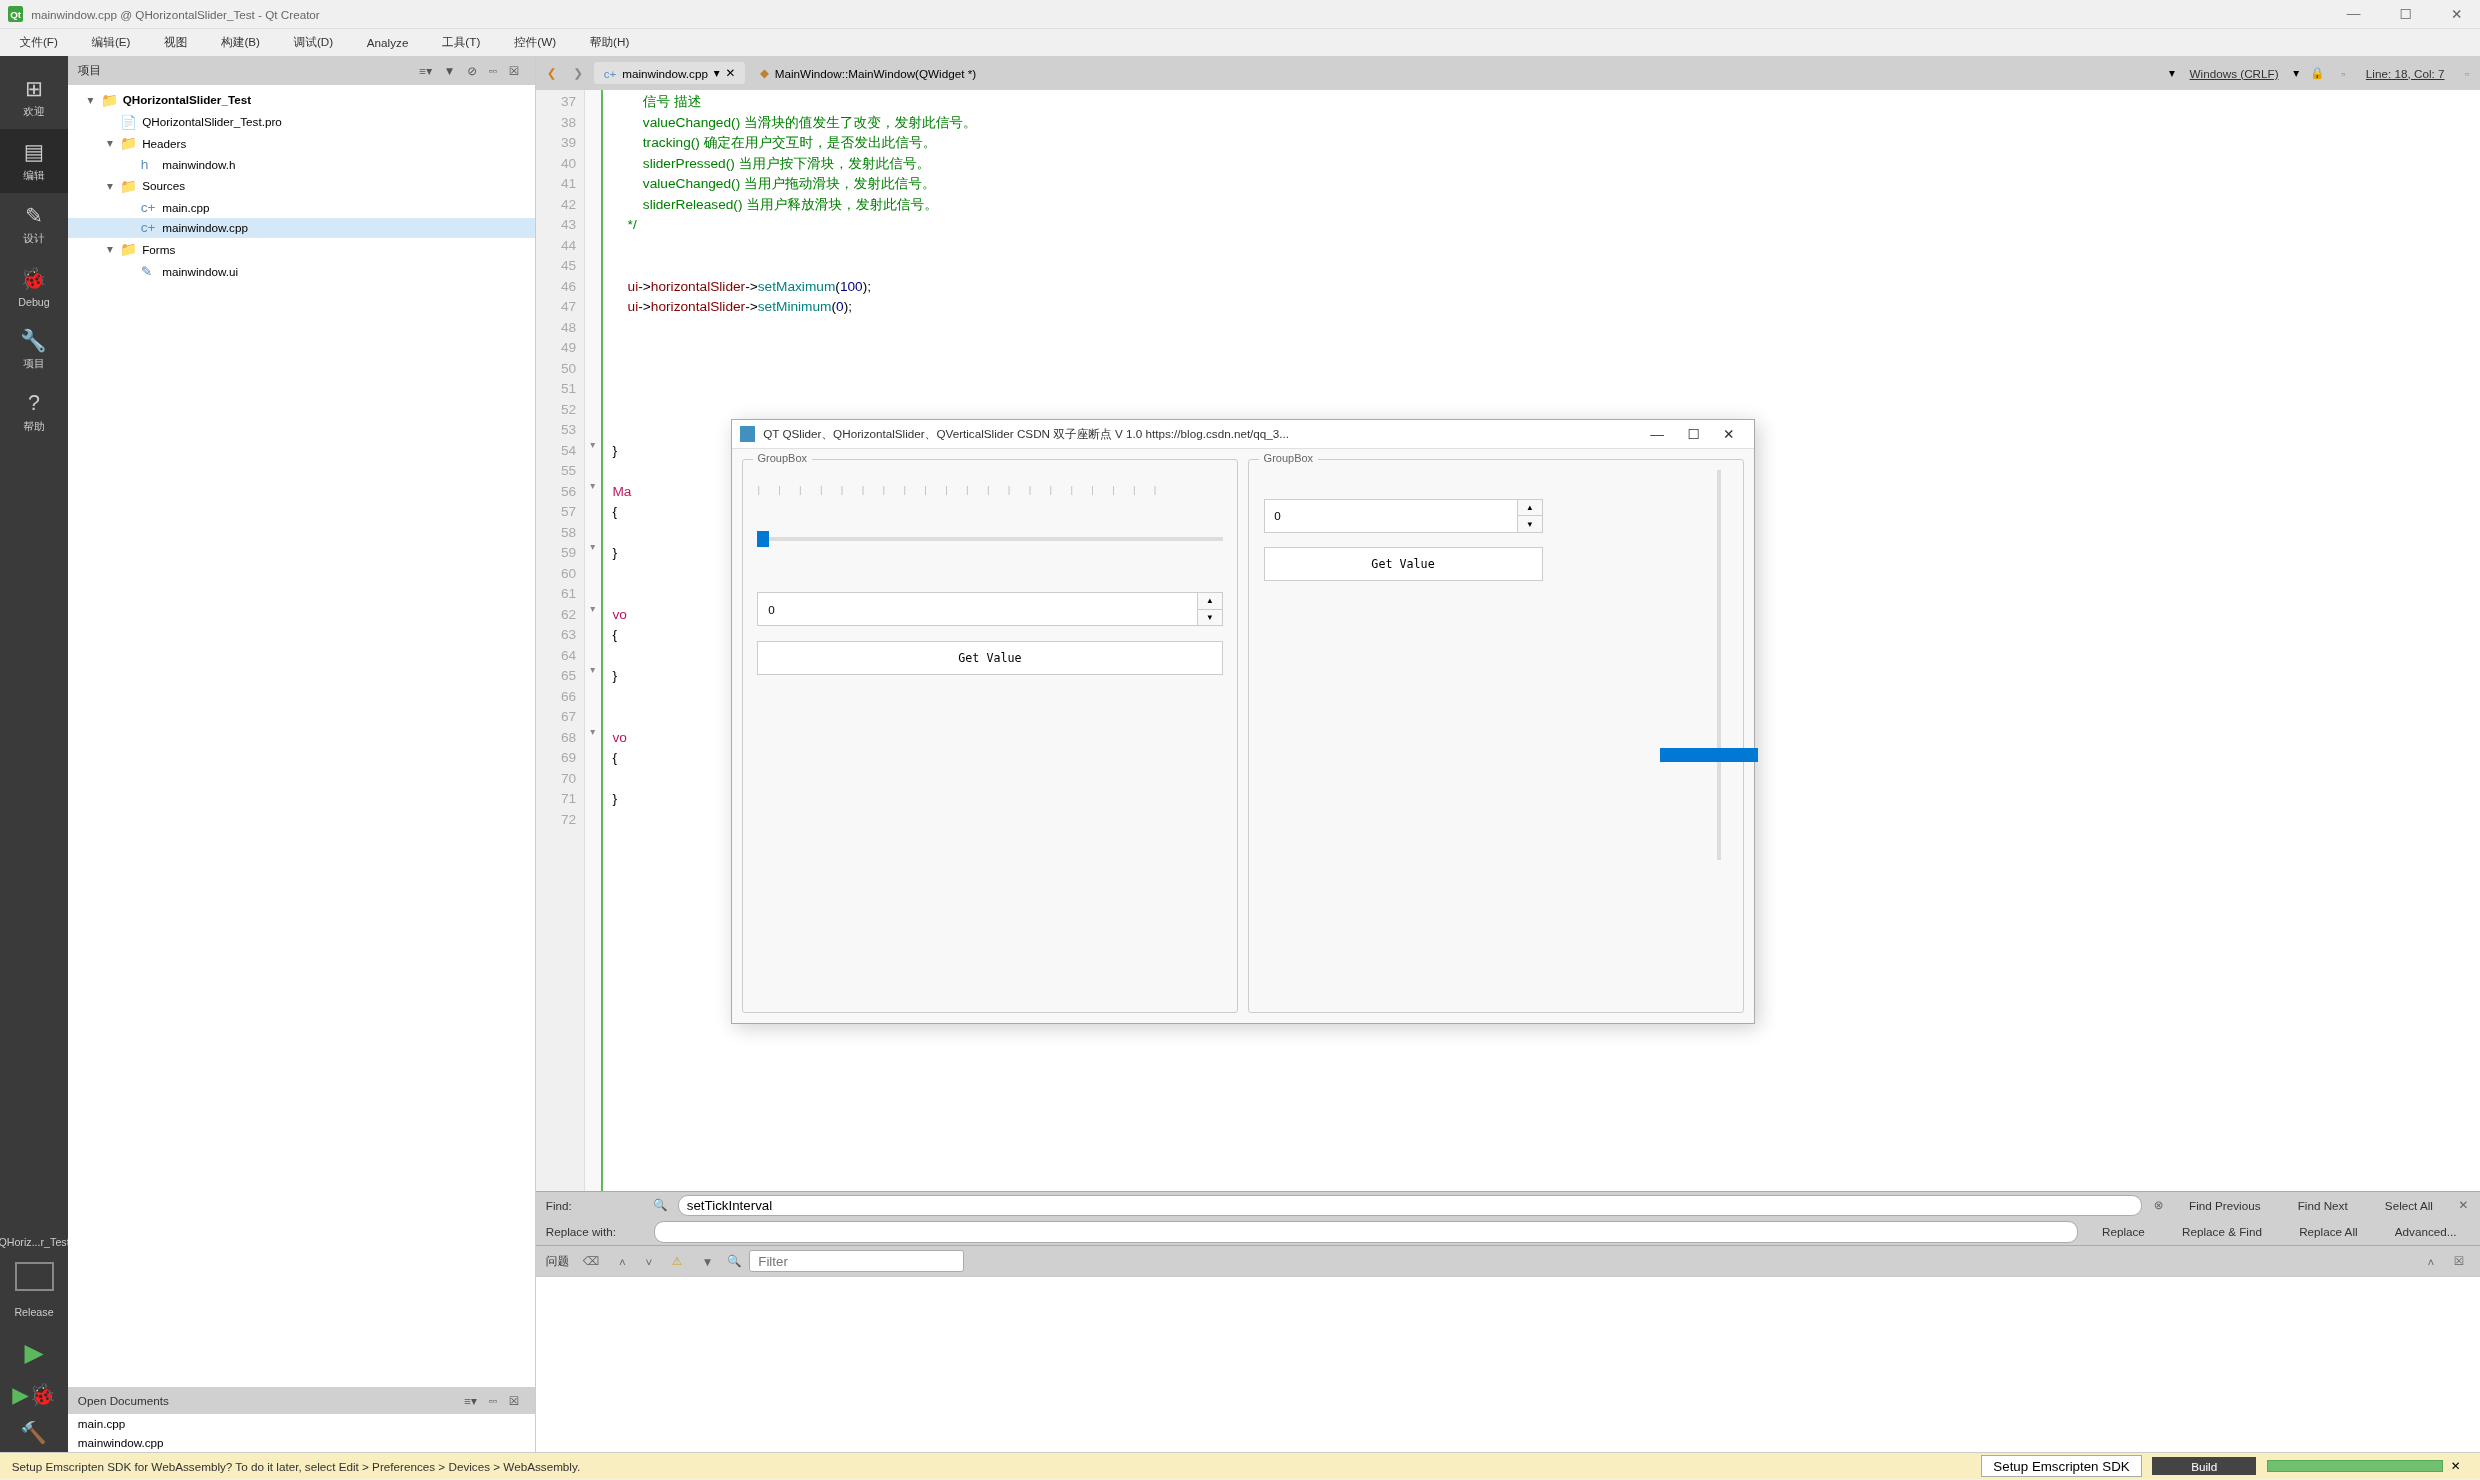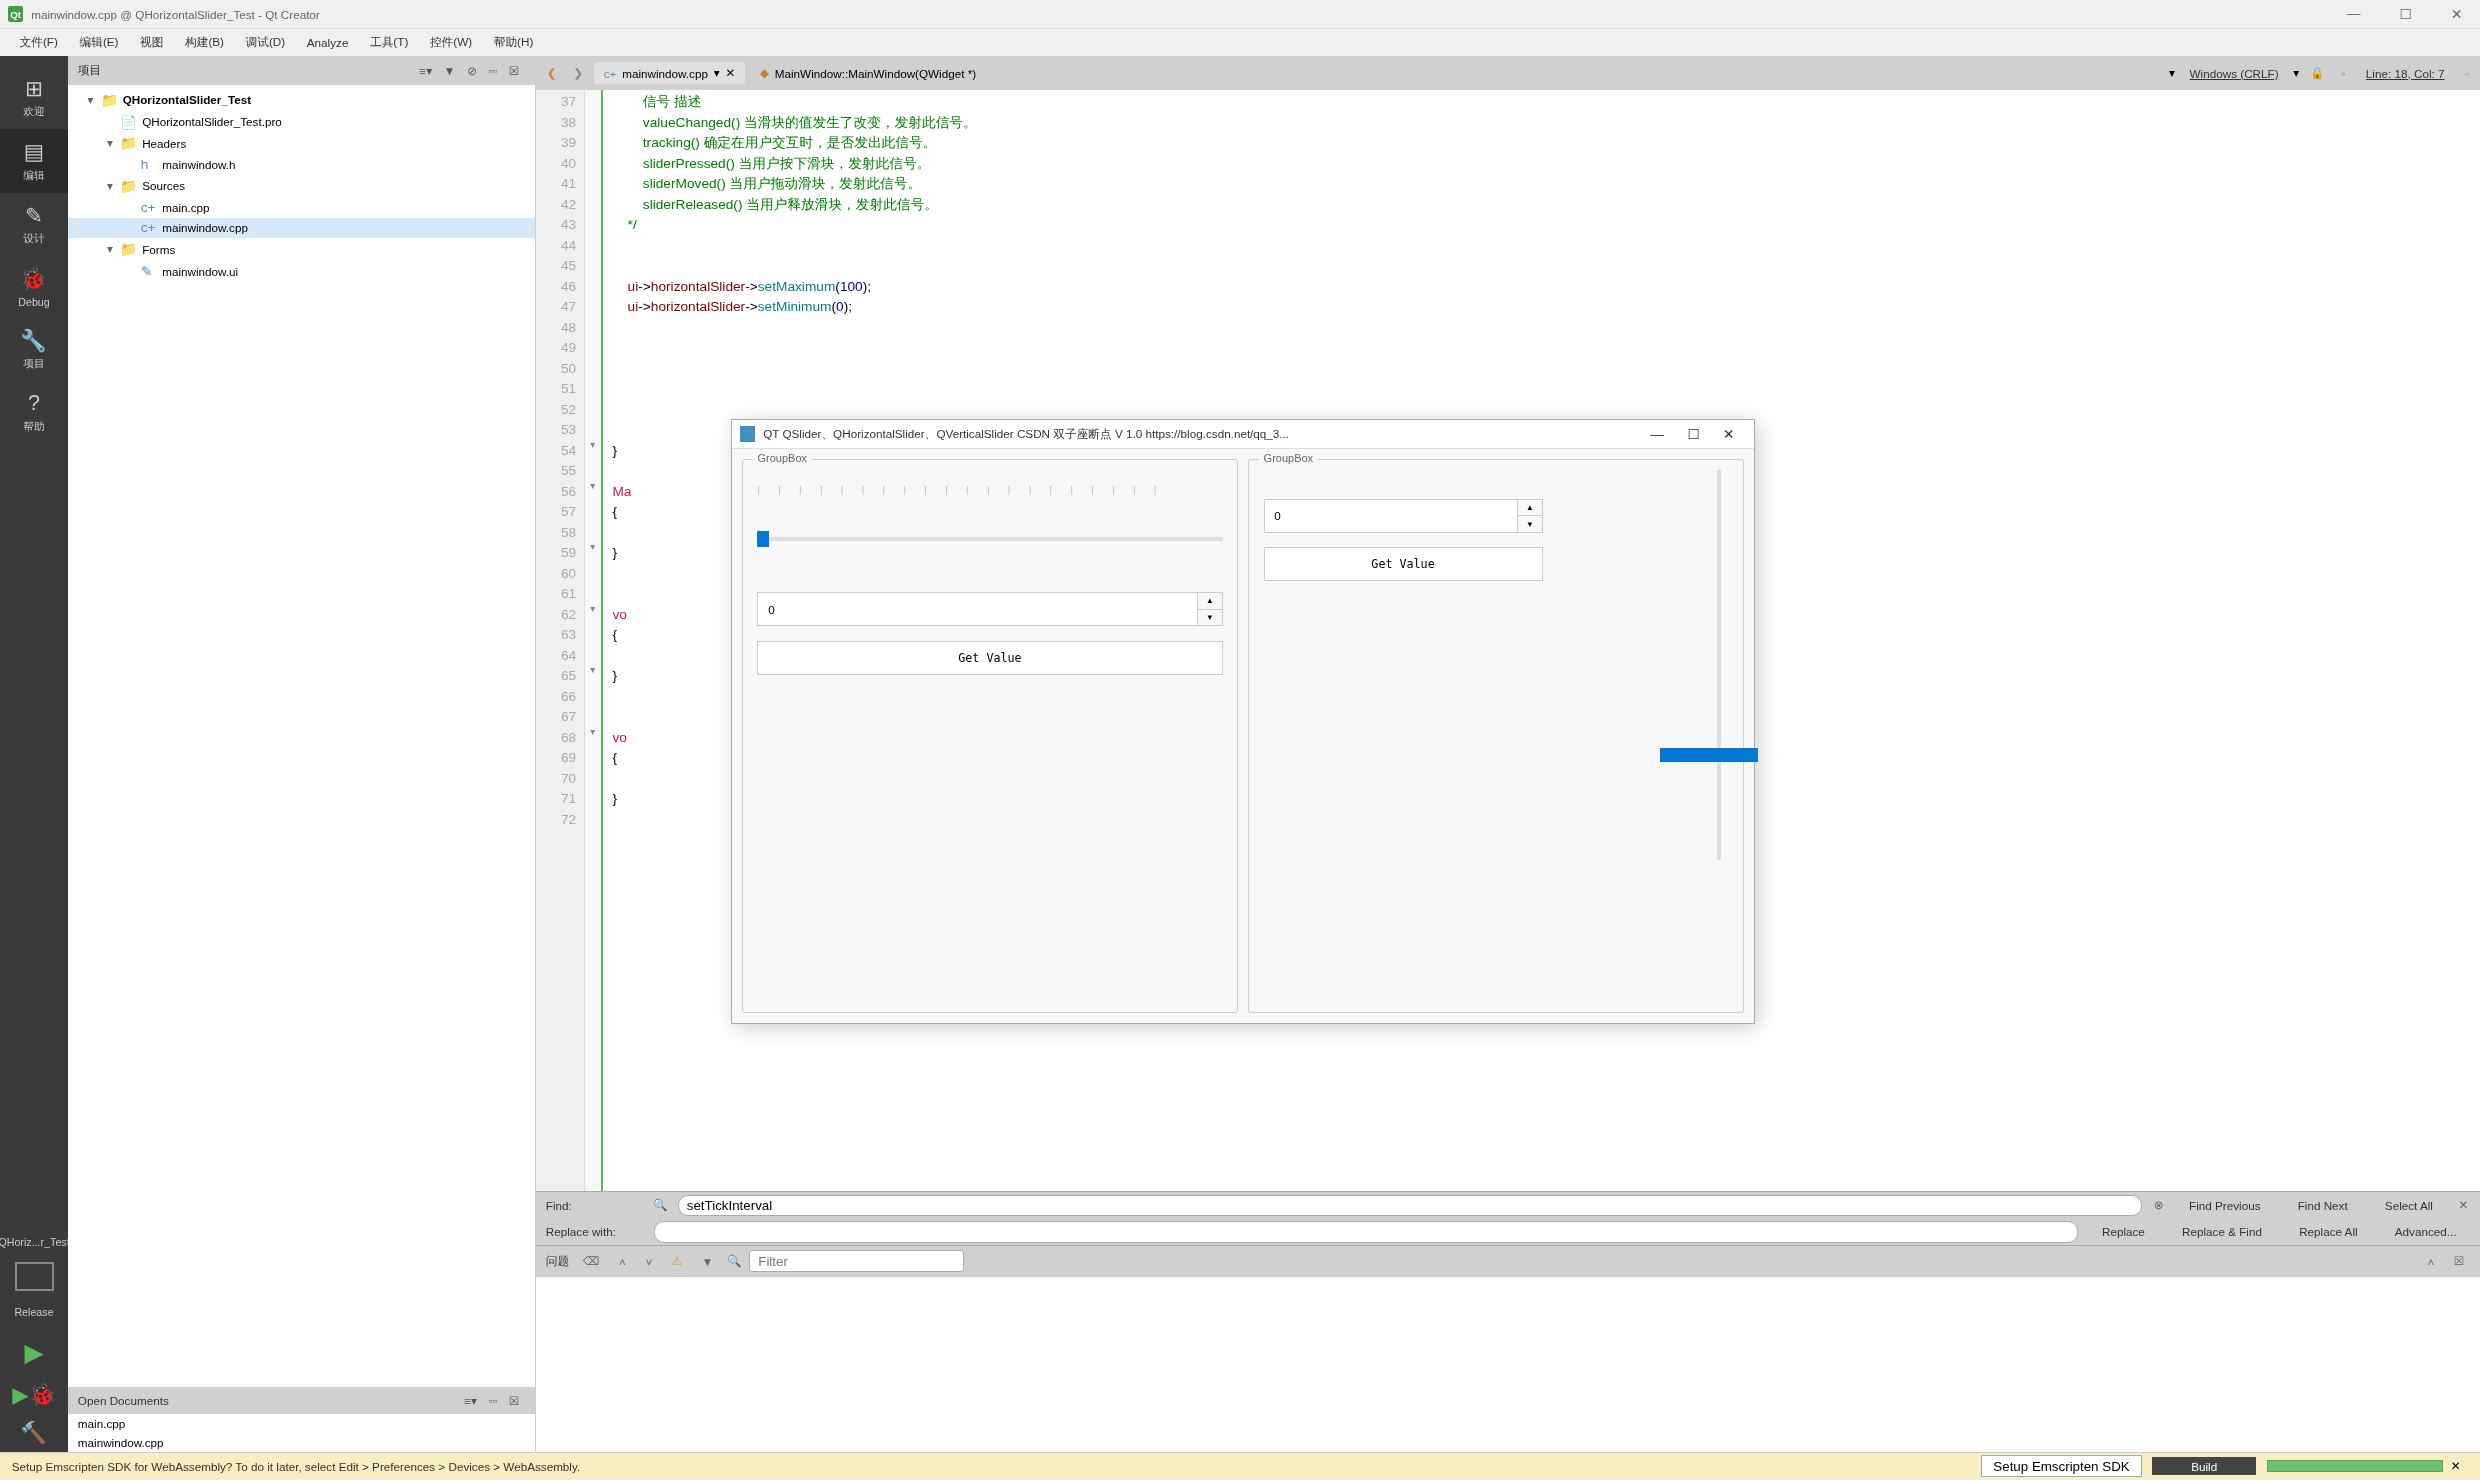--- a/index.html
+++ b/index.html
@@ -4,21 +4,21 @@
 <style>
 * { box-sizing: border-box; margin: 0; padding: 0; font-family: "Microsoft YaHei", sans-serif; }
 body { background: #f0f0f0; width: 2480px; height: 1480px; overflow: hidden; font-size: 11.7px; }
 
 .titlebar { height: 29px; background: #f0f0f0; display: flex; align-items: center; padding: 0 7.8px; border-bottom: 1px solid #e0e0e0; }
 .titlebar .icon { width: 15.6px; height: 15.6px; background: #3fa040; border-radius: 2px; margin-right: 7.8px; display: flex; align-items: center; justify-content: center; color: #fff; font-size: 9.8px; font-weight: bold; }
 .titlebar .title { color: #666; font-size: 11.7px; flex: 1; }
 .titlebar .winbtns { display: flex; gap: 19.5px; }
 .titlebar .winbtns span { color: #666; cursor: pointer; padding: 2px 9.8px; font-size: 13.7px; }
 
-.menubar { height: 27px; background: #f0f0f0; display: flex; align-items: center; padding: 0 9.8px; gap: 2px; }
+.menubar { height: 27px; background: #f0f0f0; display: flex; align-items: center; padding: 0 9.8px; gap: 14px; }
 .menubar .item { padding: 3.9px 9.8px; color: #333; cursor: pointer; }
 
 .main { display: flex; height: calc(100% - 84px); }
 
 .sidebar-left { width: 68px; background: #3a3a3a; display: flex; flex-direction: column; align-items: center; padding-top: 9.8px; }
 .sidebar-left .sbtn { width: 100%; padding: 9.8px 0; text-align: center; color: #ccc; cursor: pointer; font-size: 10.7px; }
 .sidebar-left .sbtn.active { background: #2a2a2a; }
 .sidebar-left .sbtn .icn { font-size: 21.5px; display: block; margin-bottom: 3.9px; }
 .sidebar-left .ktext { margin-top: auto; color: #ccc; font-size: 10.7px; padding: 9.8px 4.9px; text-align: center; }
 .sidebar-left .kit-icon { width: 39px; height: 29px; border: 2px solid #888; margin: 4.9px auto; }
@@ -322,21 +322,21 @@
           <div></div>
           <div></div>
           <div></div>
           <div></div>
         </div>
       <div class="code" id="code">
           <div class="line"><span class="cmt">        信号 描述</span></div>
           <div class="line"><span class="cmt">        valueChanged() 当滑块的值发生了改变，发射此信号。</span></div>
           <div class="line"><span class="cmt">        tracking() 确定在用户交互时，是否发出此信号。</span></div>
           <div class="line"><span class="cmt">        sliderPressed() 当用户按下滑块，发射此信号。</span></div>
-          <div class="line"><span class="cmt">        sliderMoved() 当用户拖动滑块，发射此信号。</span></div>
+          <div class="line"><span class="cmt">        valueChanged() 当用户拖动滑块，发射此信号。</span></div>
           <div class="line"><span class="cmt">        sliderReleased() 当用户释放滑块，发射此信号。</span></div>
           <div class="line"><span class="cmt">    */</span></div>
           <div class="line"></div>
           <div class="line"></div>
           <div class="line">    <span class="fn">ui</span>-&gt;<span class="fn">horizontalSlider</span>-&gt;<span class="op">setMaximum</span>(<span class="num">100</span>);</div>
           <div class="line">    <span class="fn">ui</span>-&gt;<span class="fn">horizontalSlider</span>-&gt;<span class="op">setMinimum</span>(<span class="num">0</span>);</div>
           <div class="line"></div>
           <div class="line"></div>
           <div class="line"></div>
           <div class="line"></div>

